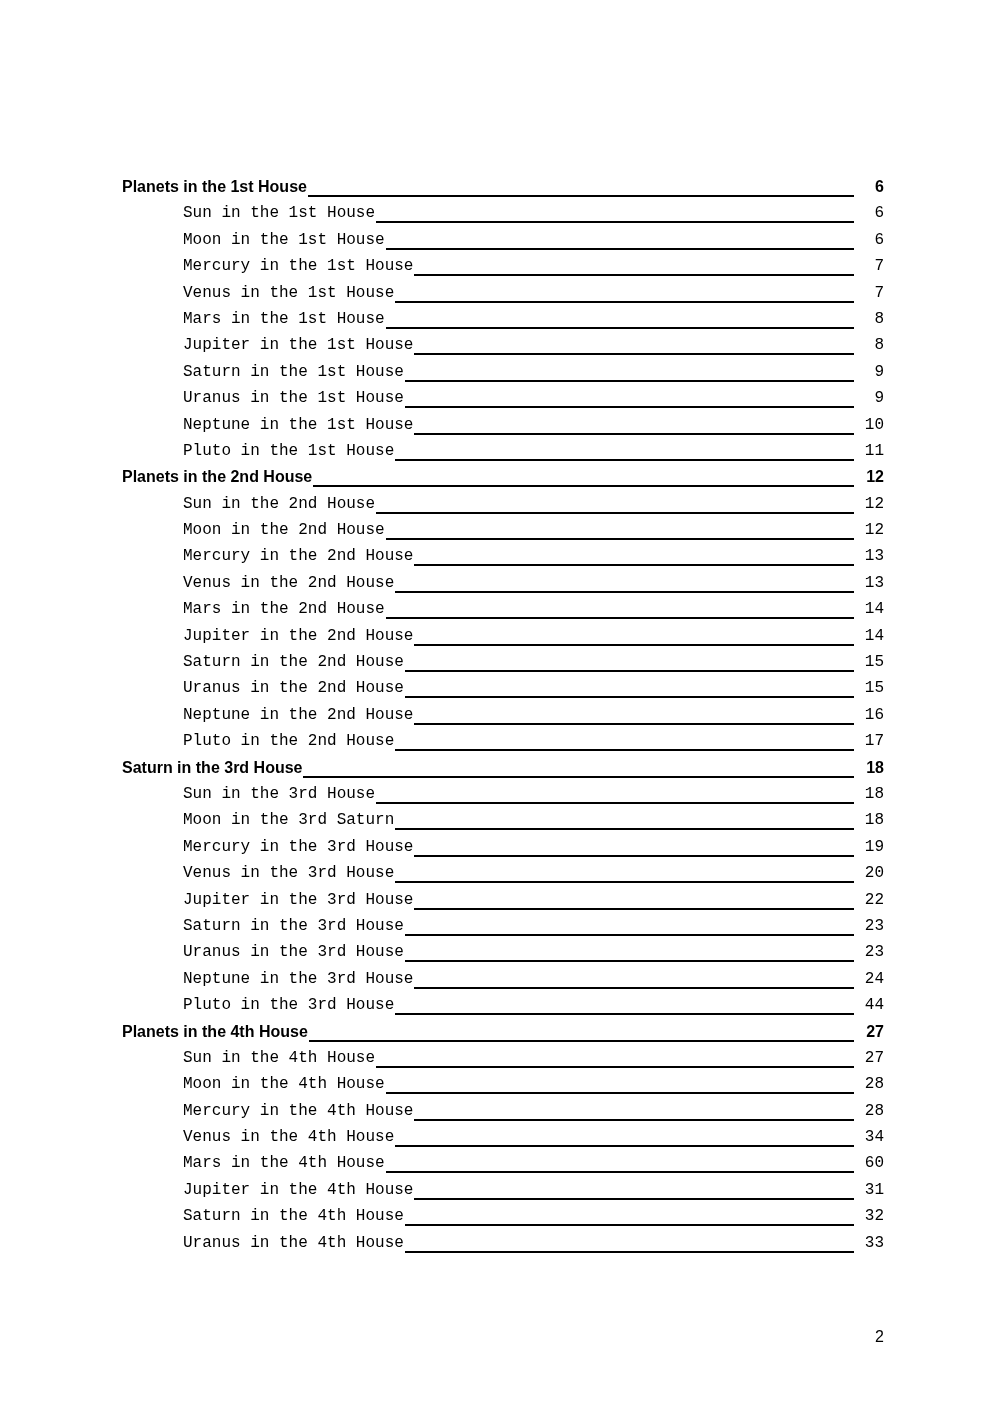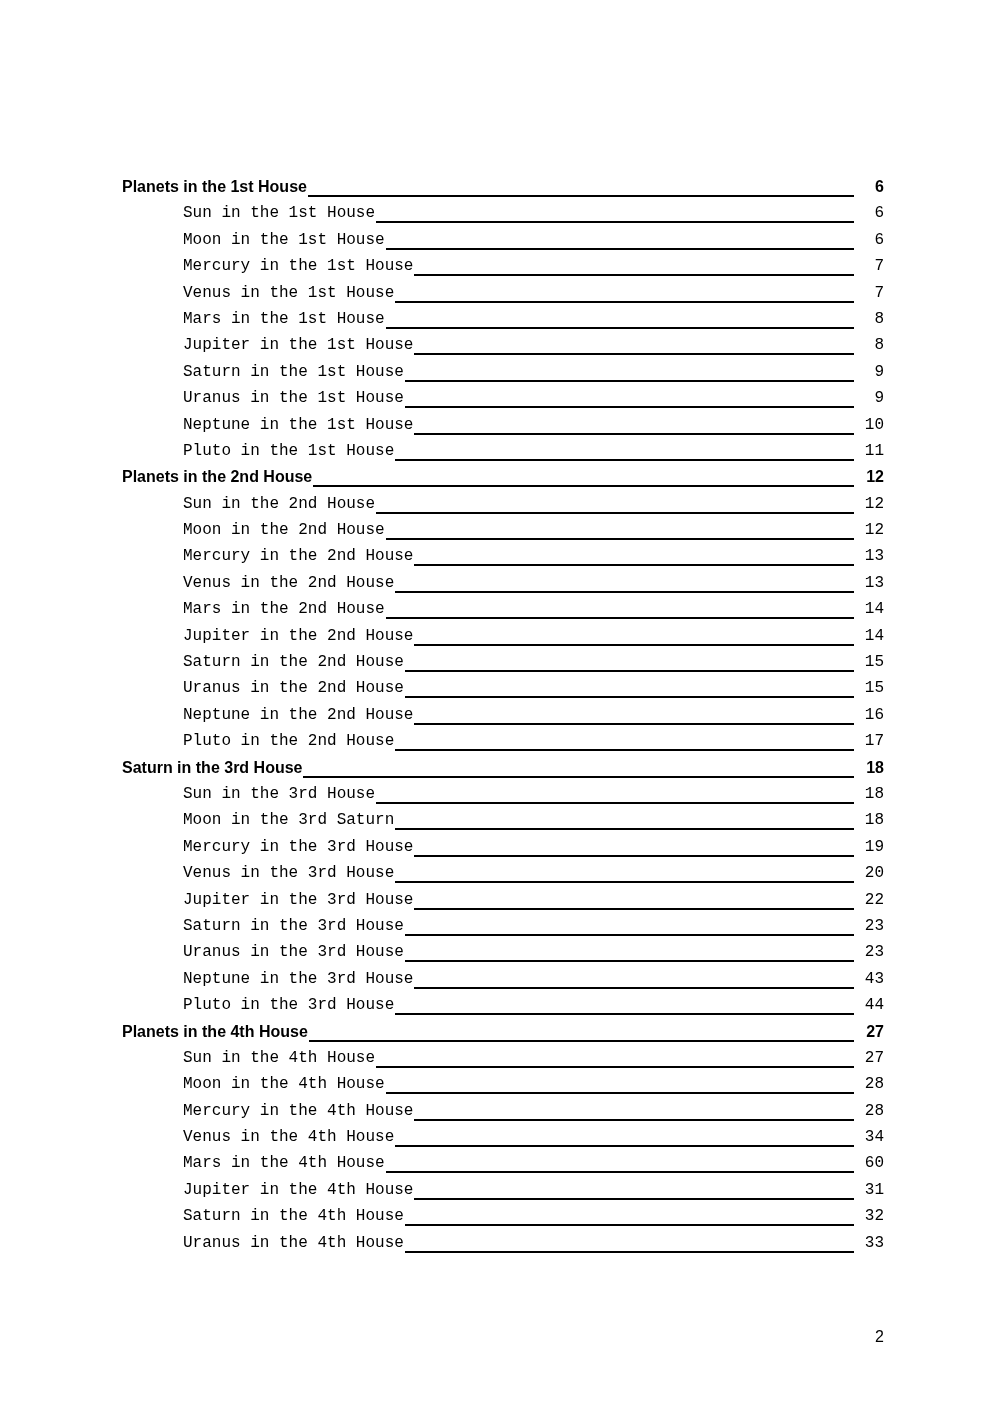--- a/index.html
+++ b/index.html
@@ -220,21 +220,21 @@
     <span class="toc-page">23</span>
   </div>
       <div class="toc-row sub">
     <span class="toc-label">Uranus in the 3rd House</span>
     <span class="toc-leader"></span>
     <span class="toc-page">23</span>
   </div>
       <div class="toc-row sub">
     <span class="toc-label">Neptune in the 3rd House</span>
     <span class="toc-leader"></span>
-    <span class="toc-page">43</span>
+    <span class="toc-page">24</span>
   </div>
       <div class="toc-row sub">
     <span class="toc-label">Pluto in the 3rd House</span>
     <span class="toc-leader"></span>
     <span class="toc-page">44</span>
   </div>
       <div class="toc-row section">
     <span class="toc-label">Planets in the 4th House</span>
     <span class="toc-leader"></span>
     <span class="toc-page">27</span>

